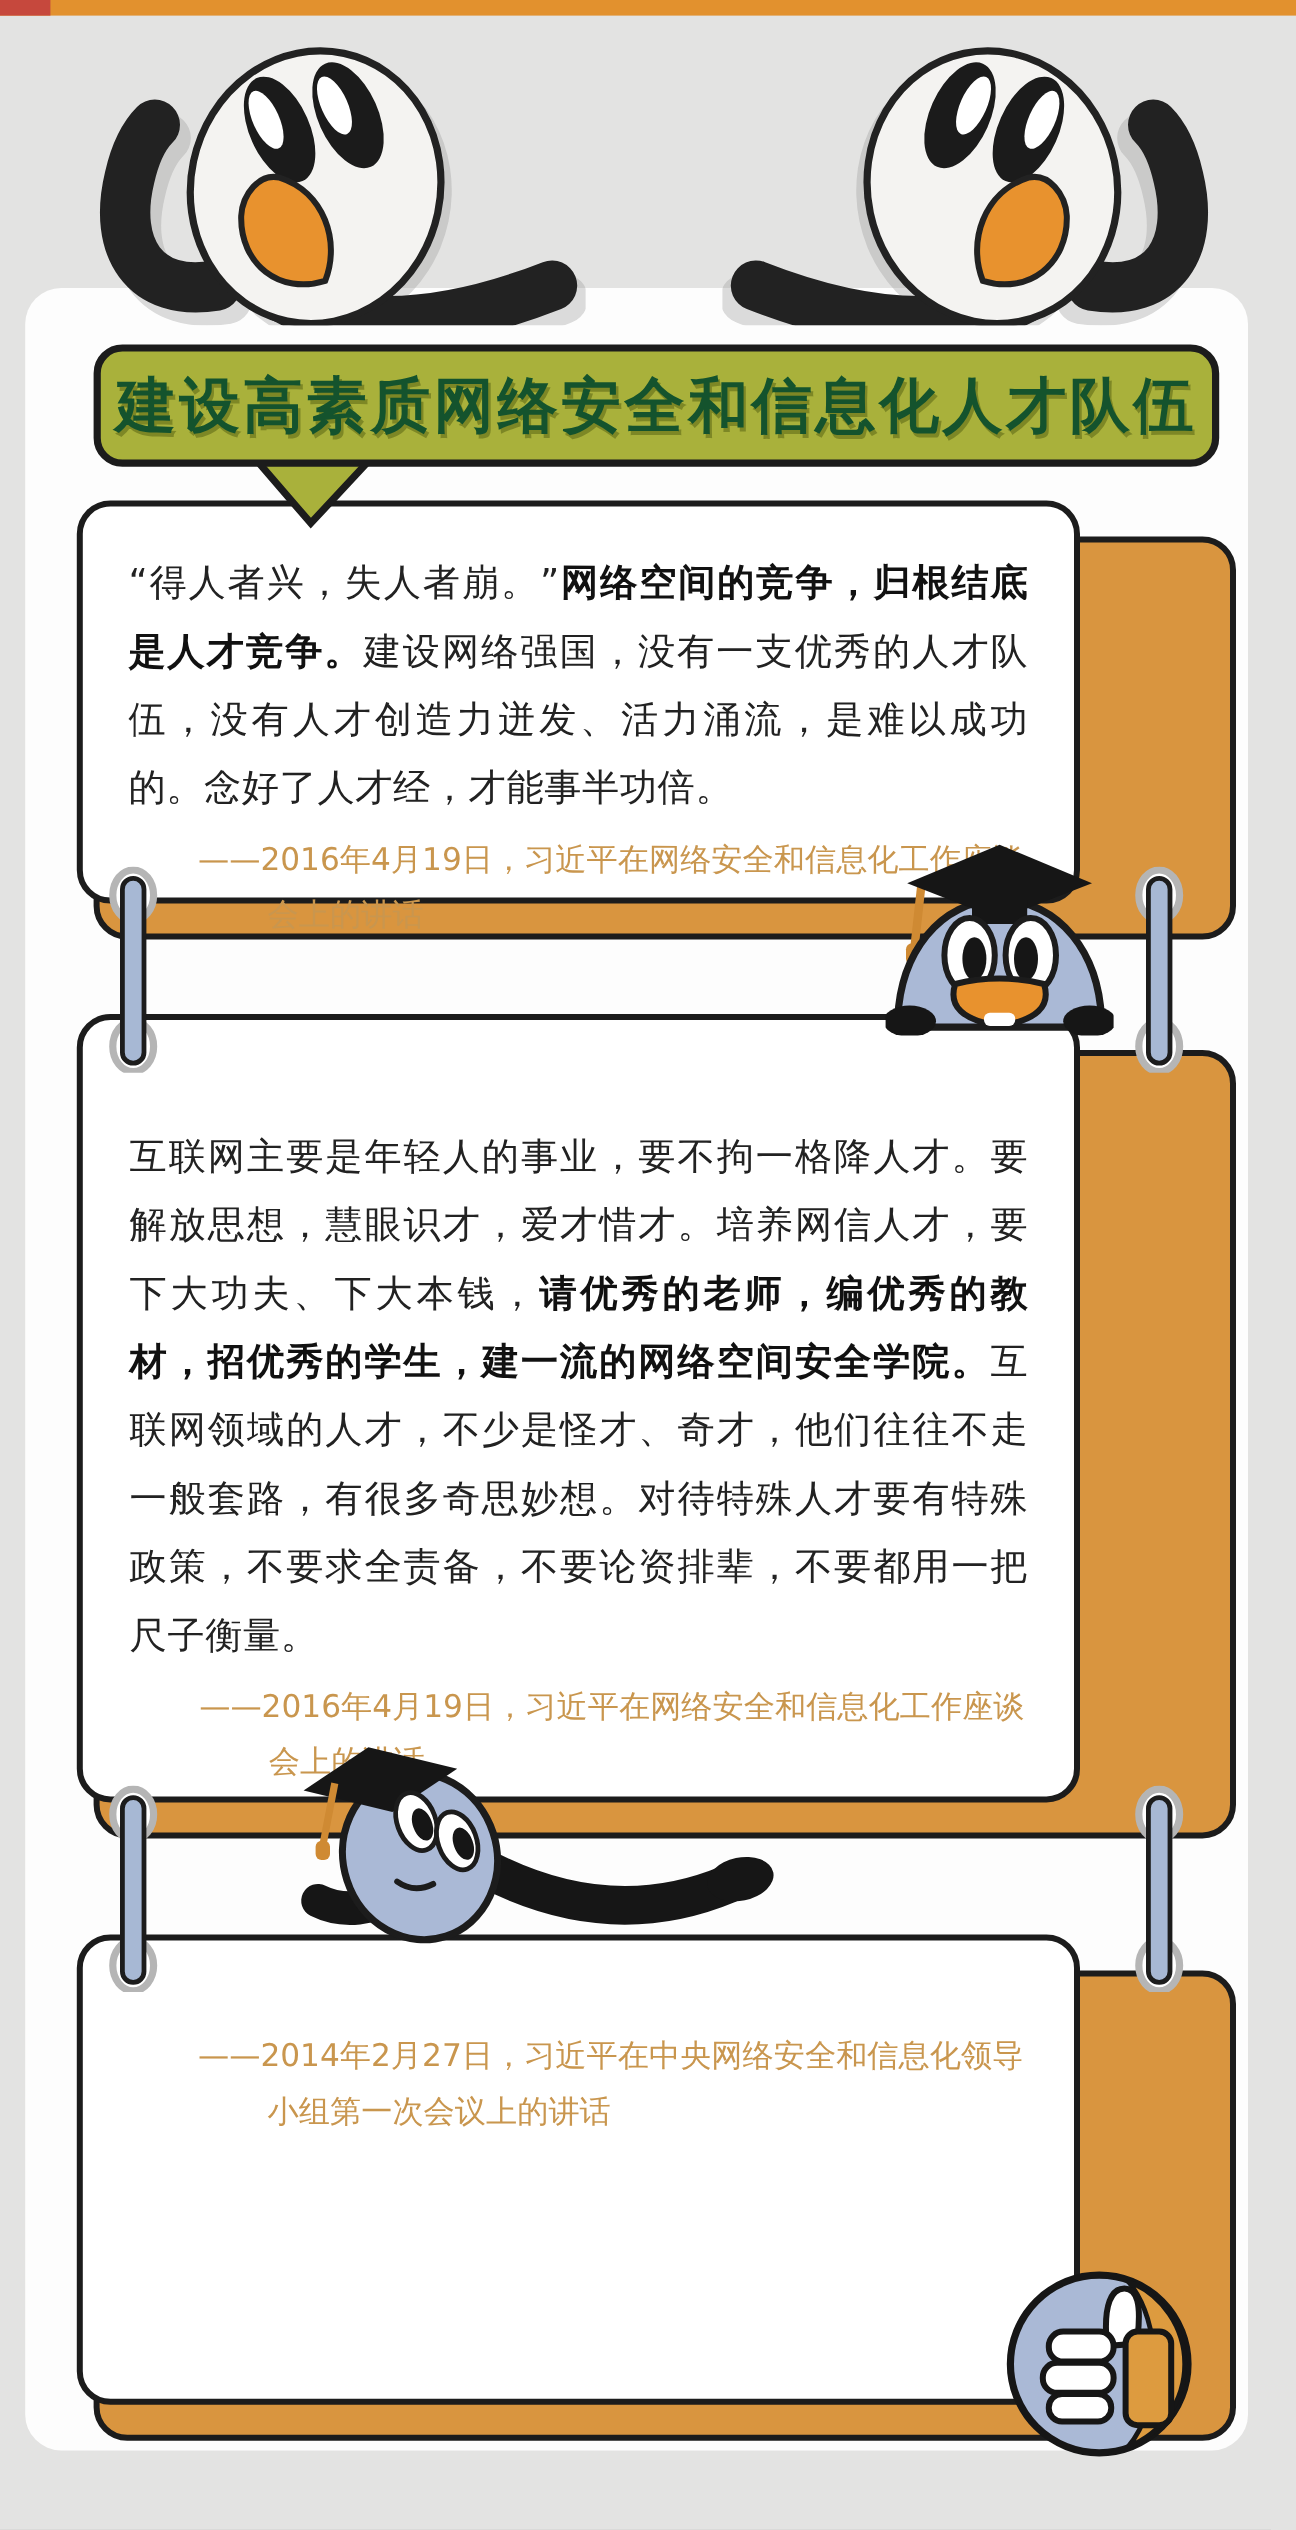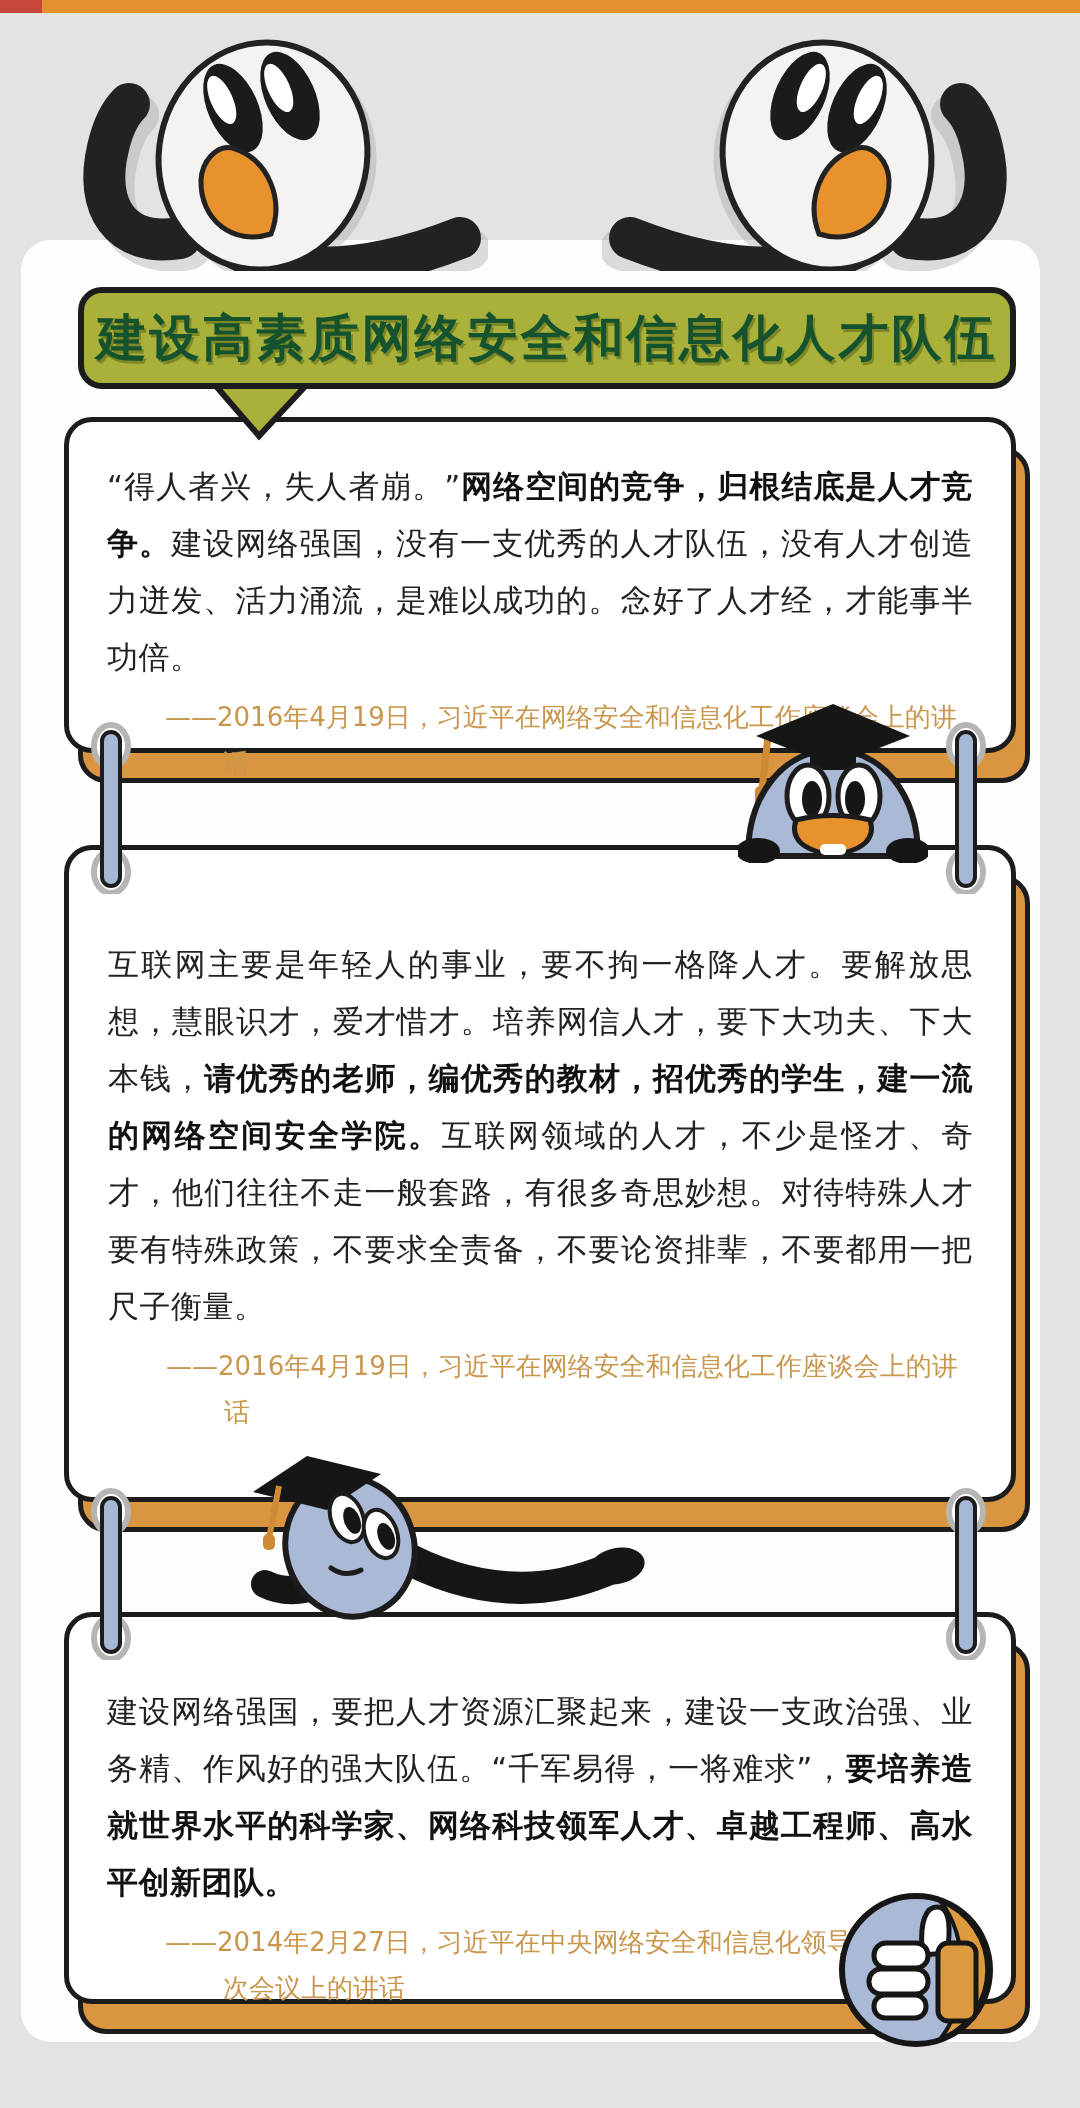--- a/index.html
+++ b/index.html
@@ -22,21 +22,21 @@
   
   .banner{position:absolute;left:78px;top:287px;width:938px;height:102px;
     background:#a9b13b;border:6px solid #1c1c1c;border-radius:24px;box-sizing:border-box;
     display:flex;align-items:center;justify-content:center;z-index:4;}
   .banner-text{font-size:50px;font-weight:bold;color:#14532d;letter-spacing:3px;
     text-shadow:2px 3px 0 rgba(90,100,20,.55);}
   .banner-tail{position:absolute;left:205px;top:378px;z-index:3;}
   
   .card-shadow{position:absolute;width:952px;background:#d9953f;border:5px solid #1c1c1c;
     border-radius:28px;box-sizing:border-box;z-index:1;}
-  .card{position:absolute;width:952px;background:#ffffff;border:5px solid #1c1c1c;
+  .card{position:absolute;width:836px;background:#ffffff;border:5px solid #1c1c1c;
     border-radius:28px;box-sizing:border-box;z-index:2;}
   .card-inner{padding:0 38px;}
   .card-text{margin:0;font-size:31px;line-height:57px;color:#222;text-align:justify;
     letter-spacing:.5px;}
   .card-text .b{font-weight:bold;color:#111;}
   .attribution{margin:8px 0 0 0;font-size:26px;line-height:46px;color:#c9964e;
     padding-left:116px;text-indent:-58px;}
   #card1{left:64px;top:417px;height:336px;} #card1s{left:78px;top:447px;height:336px;}
   #card1 .card-inner{padding-top:36px;}
   #card2{left:64px;top:845px;height:657px;} #card2s{left:78px;top:875px;height:657px;}
@@ -121,21 +121,20 @@
   <div class="card" id="card2">
     <div class="card-inner">
       <p class="card-text"><span>互联网主要是年轻人的事业，要不拘一格降人才。要解放思想，慧眼识才，爱才惜才。培养网信人才，要下大功夫、下大本钱，</span><span class="b">请优秀的老师，编优秀的教材，招优秀的学生，建一流的网络空间安全学院。</span><span>互联网领域的人才，不少是怪才、奇才，他们往往不走一般套路，有很多奇思妙想。对待特殊人才要有特殊政策，不要求全责备，不要论资排辈，不要都用一把尺子衡量。</span></p>
       <p class="attribution">——2016年4月19日，习近平在网络安全和信息化工作座谈会上的讲话</p>
     </div>
   </div>
 
   <div class="card-shadow" id="card3s"></div>
   <div class="card" id="card3">
     <div class="card-inner">
-      <p class="card-text"><span>建设网络强国，要把人才资源汇聚起来，建设一支政治强、业务精、作风好的强大队伍。“千军易得，一将难求”，</span><span class="b">要培养造就世界水平的科学家、网络科技领军人才、卓越工程师、高水平创新团队。</span></p>
       <p class="attribution">——2014年2月27日，习近平在中央网络安全和信息化领导小组第一次会议上的讲话</p>
     </div>
   </div>
 
   <svg class="strap" style="left:80px;top:722px" width="62" height="172" viewBox="0 0 62 172">
     <ellipse cx="31" cy="24" rx="17" ry="21" fill="#fff" stroke="#b5b5b5" stroke-width="6"></ellipse>
     <ellipse cx="31" cy="150" rx="17" ry="21" fill="#fff" stroke="#b5b5b5" stroke-width="6"></ellipse>
     <rect x="22" y="10" width="18" height="154" rx="9" fill="#a7b8d4" stroke="#1c1c1c" stroke-width="4"></rect>
   </svg>
   <svg class="strap" style="left:935px;top:722px" width="62" height="172" viewBox="0 0 62 172">

